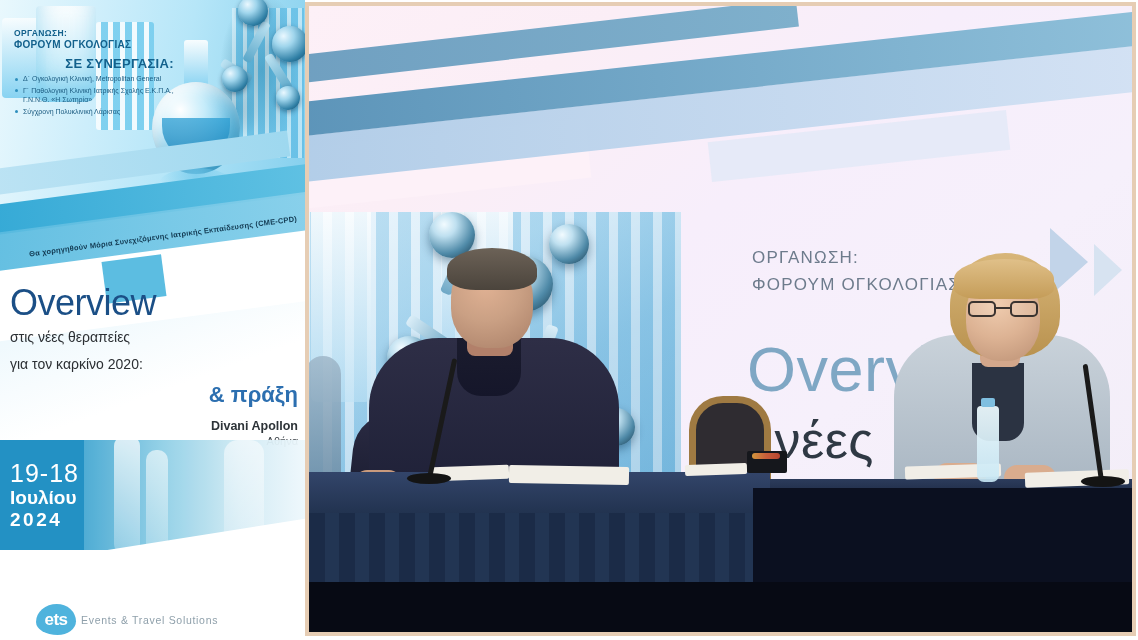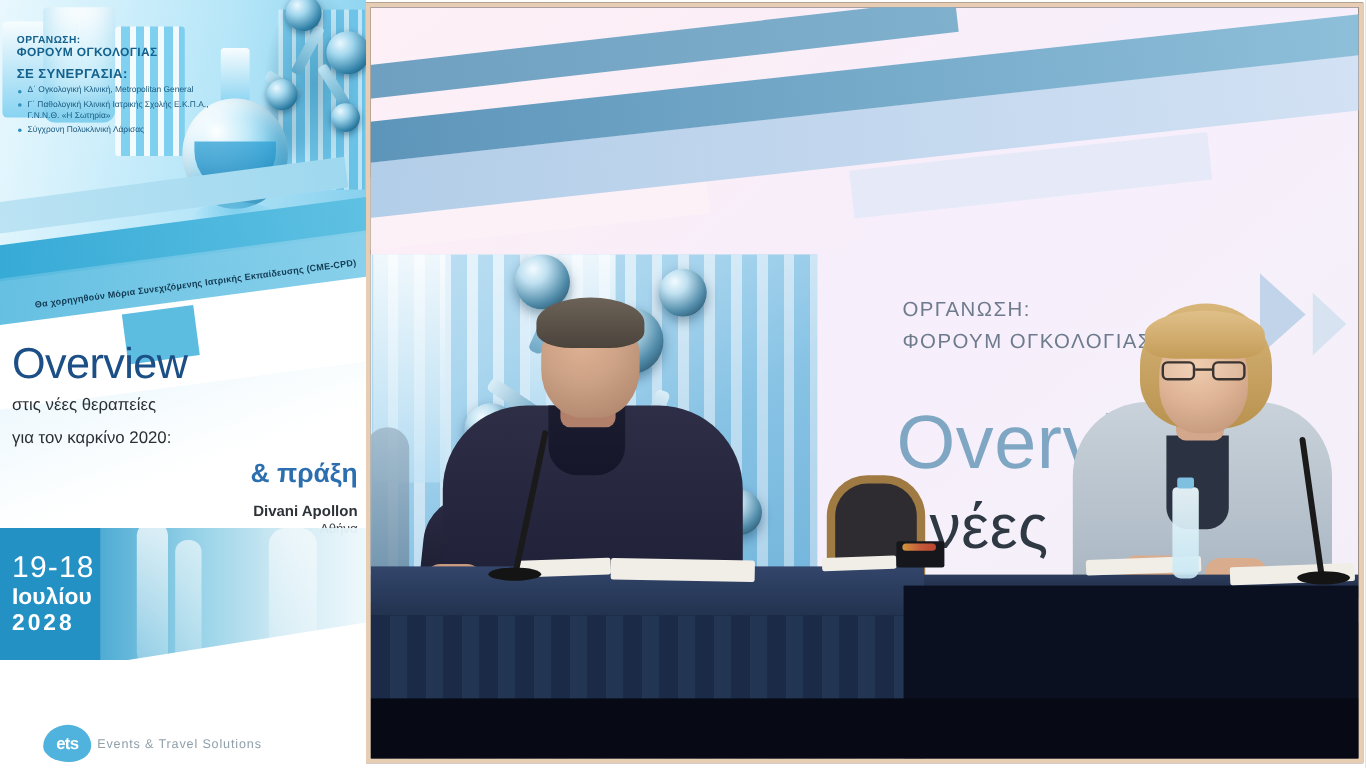--- a/index.html
+++ b/index.html
@@ -52,21 +52,21 @@
   .smallband{position:absolute;left:104px;top:258px;width:60px;height:42px;background:#5cbde1;transform:rotate(-7.5deg);}
 
   .rotnote{position:absolute;left:28px;top:232px;width:268px;transform:rotate(-7.5deg);
       font-size:7.5px;letter-spacing:.2px;color:#123a52;white-space:nowrap;font-weight:600;
       text-align:right;}
 
   .org{position:absolute;left:14px;top:28px;z-index:6;color:#0e4f73;}
   .org .l1{font-size:8.5px;font-weight:700;letter-spacing:.4px;line-height:11px;color:#13618c;}
   .org .l2{font-size:10px;font-weight:700;letter-spacing:.3px;line-height:12px;color:#13618c;}
   .coop{position:absolute;left:14px;top:56px;z-index:6;}
-  .coop .hd{font-size:11px;font-weight:700;color:#13618c;letter-spacing:.3px;margin-bottom:3px;}
+  .coop .hd{font-size:13px;font-weight:700;color:#13618c;letter-spacing:.3px;margin-bottom:3px;text-align:right;}
   .coop ul{list-style:none;margin:0;padding:0;}
   .coop li{font-size:7px;color:#1b5b80;line-height:9.5px;margin-bottom:2px;position:relative;padding-left:9px;}
   .coop li:before{content:"";position:absolute;left:1px;top:3.5px;width:3px;height:3px;border-radius:50%;background:#2e8fbe;}
   .coop li span{display:block;}
 
   .title-wrap{position:absolute;left:10px;top:282px;width:288px;z-index:7;}
   .t-main{font-size:36px;color:#1b4f86;letter-spacing:-.5px;line-height:42px;font-weight:400;}
   .t-sub1{font-size:14px;color:#2b2f33;line-height:27px;font-weight:400;}
   .t-sub2{font-size:14px;color:#2b2f33;line-height:27px;font-weight:400;}
   .t-acc{text-align:right;margin-top:4px;font-size:22px;color:#2c6fb0;font-weight:700;line-height:25px;}
@@ -86,21 +86,21 @@
   .datefade .g2{position:absolute;left:62px;top:10px;width:22px;height:108px;border-radius:10px;
       background:linear-gradient(180deg,rgba(255,255,255,.6),rgba(255,255,255,.2));}
   .datefade .g3{position:absolute;left:140px;top:0px;width:40px;height:120px;border-radius:14px;
       background:linear-gradient(180deg,rgba(255,255,255,.55),rgba(255,255,255,.15));}
   .diagwhite{position:absolute;left:-10px;top:542px;width:340px;height:60px;background:#ffffff;
       transform:rotate(-9deg);z-index:9;}
 
   .logo{position:absolute;left:36px;top:604px;display:flex;align-items:center;z-index:10;}
   .logo .blob{width:40px;height:31px;background:#4fb3dd;border-radius:52% 48% 46% 54% / 58% 56% 44% 42%;
       display:flex;align-items:center;justify-content:center;}
-  .logo .blob span{color:#ffffff;font-size:14px;font-weight:700;letter-spacing:-.6px;line-height:17px;}
+  .logo .blob span{color:#ffffff;font-size:17px;font-weight:700;letter-spacing:-.6px;line-height:17px;}
   .logo .ltxt{margin-left:5px;font-size:10.5px;color:#8fa0ab;letter-spacing:.7px;}
 
   
   #video{position:absolute;left:305px;top:2px;width:831px;height:634px;
          border:4px solid #e6cdb4;box-sizing:border-box;background:#000;overflow:hidden;}
   #vinner{position:absolute;inset:0;overflow:hidden;}
 
   .screen{position:absolute;left:0;top:0;width:100%;height:82%;
      background:linear-gradient(140deg,#fdf0f7 0%,#fbeef6 22%,#f7eefb 45%,#f6f0fb 70%,#f3eef8 100%);}
   .sband{position:absolute;}
@@ -260,21 +260,21 @@
     </div>
 
     <div class="datefade">
       <div class="g1"></div>
         <div class="g2"></div>
         <div class="g3"></div>
     </div>
     <div class="datebox">
       <div class="d1">19-18</div>
       <div class="d2">Ιουλίου</div>
-      <div class="d3">2028</div>
+      <div class="d3">2024</div>
     </div>
     <div class="diagwhite"></div>
 
     <div class="logo">
       <div class="blob">
         <span>ets</span>
       </div>
       <div class="ltxt">Events &amp; Travel Solutions</div>
     </div>
   </div>

